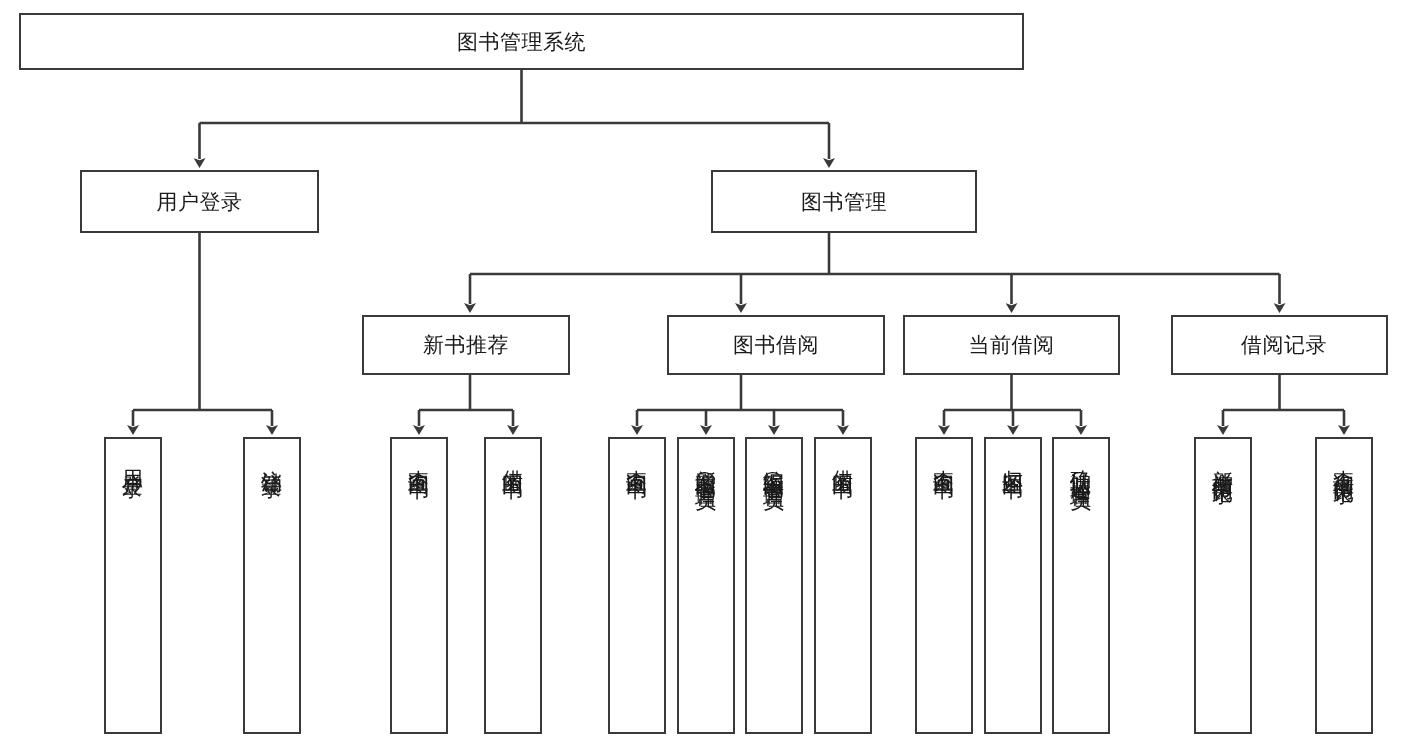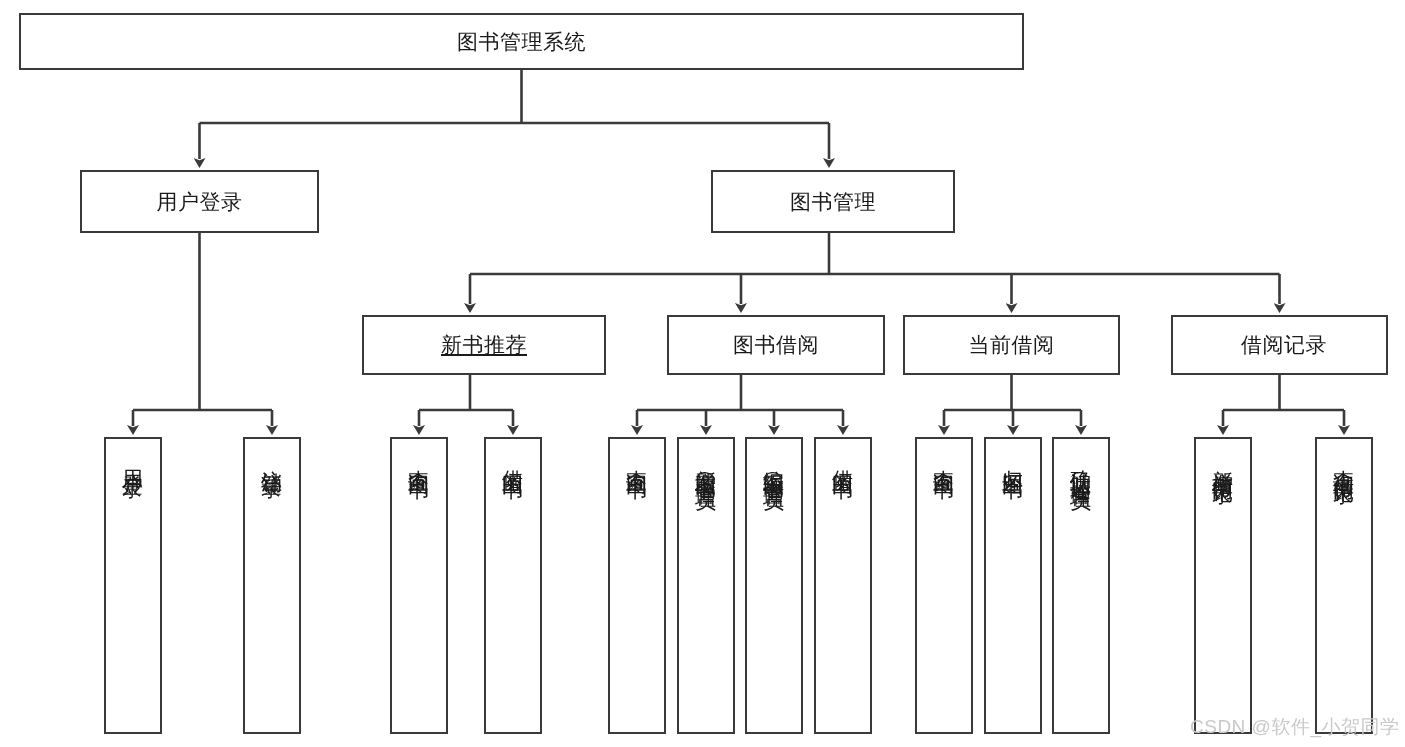--- a/index.html
+++ b/index.html
@@ -90,24 +90,24 @@
       </g>
   </svg>
 
   <div id="nodes-layer">
       <div class="node horiz" style="left: 19px; top: 13px; width: 1005px; height: 57px;">
         <span class="lbl">图书管理系统</span>
       </div>
       <div class="node horiz" style="left: 80px; top: 170px; width: 239px; height: 63px;">
         <span class="lbl">用户登录</span>
       </div>
-      <div class="node horiz" style="left: 711px; top: 170px; width: 244px; height: 63px;">
+      <div class="node horiz" style="left: 711px; top: 170px; width: 266px; height: 63px;">
         <span class="lbl">图书管理</span>
       </div>
-      <div class="node horiz" style="left: 362px; top: 315px; width: 244px; height: 60px; text-decoration: underline;">
+      <div class="node horiz" style="left: 362px; top: 315px; width: 208px; height: 60px;">
         <span class="lbl">新书推荐</span>
       </div>
       <div class="node horiz" style="left: 632px; top: 315px; width: 218px; height: 60px; margin-left: 35px;">
         <span class="lbl">图书借阅</span>
       </div>
       <div class="node horiz" style="left: 903px; top: 315px; width: 217px; height: 60px;">
         <span class="lbl">当前借阅</span>
       </div>
       <div class="node horiz" style="left: 1171px; top: 315px; width: 217px; height: 60px; padding-left: 9px;">
         <span class="lbl">借阅记录</span>
@@ -146,14 +146,13 @@
         <span class="lbl">确认归还（管理员）</span>
       </div>
       <div class="node vert" style="left: 1194px; top: 437px; width: 58px; height: 297px;">
         <span class="lbl">新增借阅记录</span>
       </div>
       <div class="node vert" style="left: 1315px; top: 437px; width: 58px; height: 297px;">
         <span class="lbl">查询借阅记录</span>
       </div>
     </div>
 
-  <div class="watermark" style="left: 1190px; top: 714px; color: rgb(201, 201, 201);">CSDN @软件_小贺同学</div>
 </div>
 
 </body></html>

